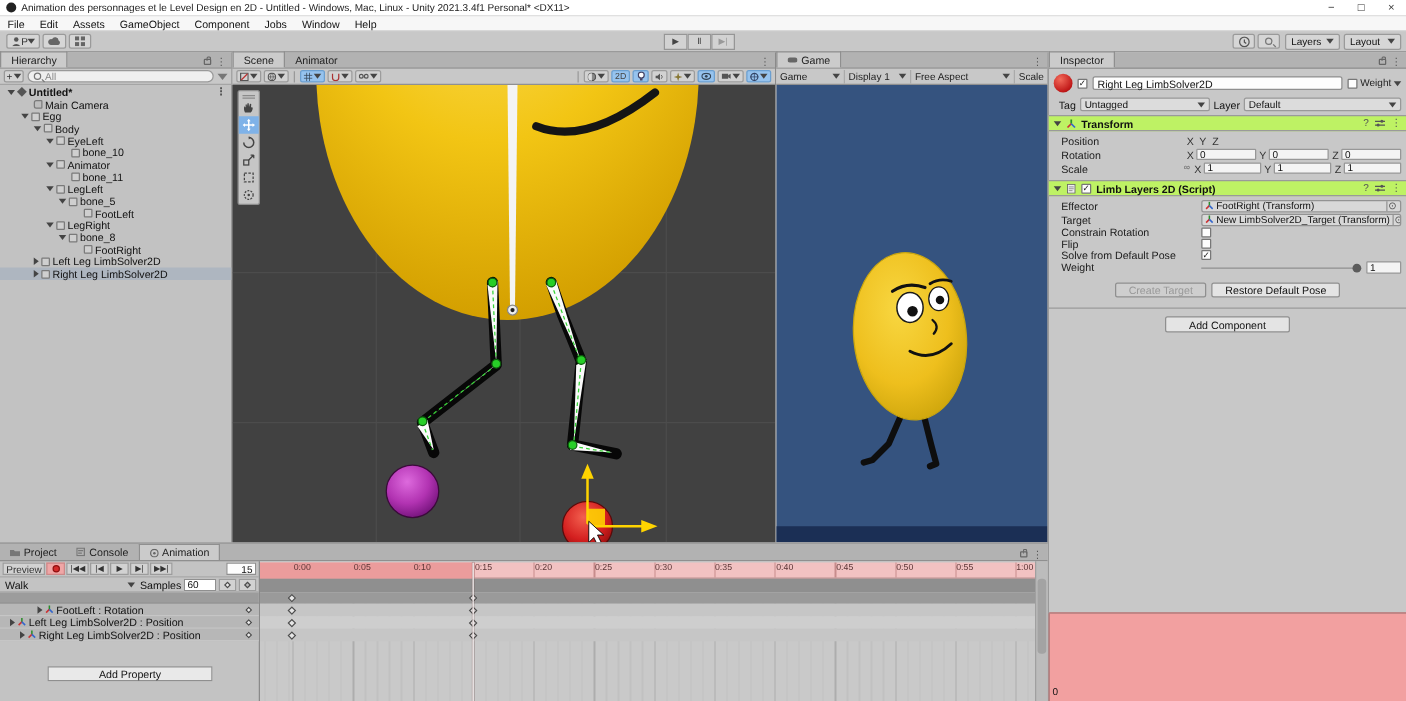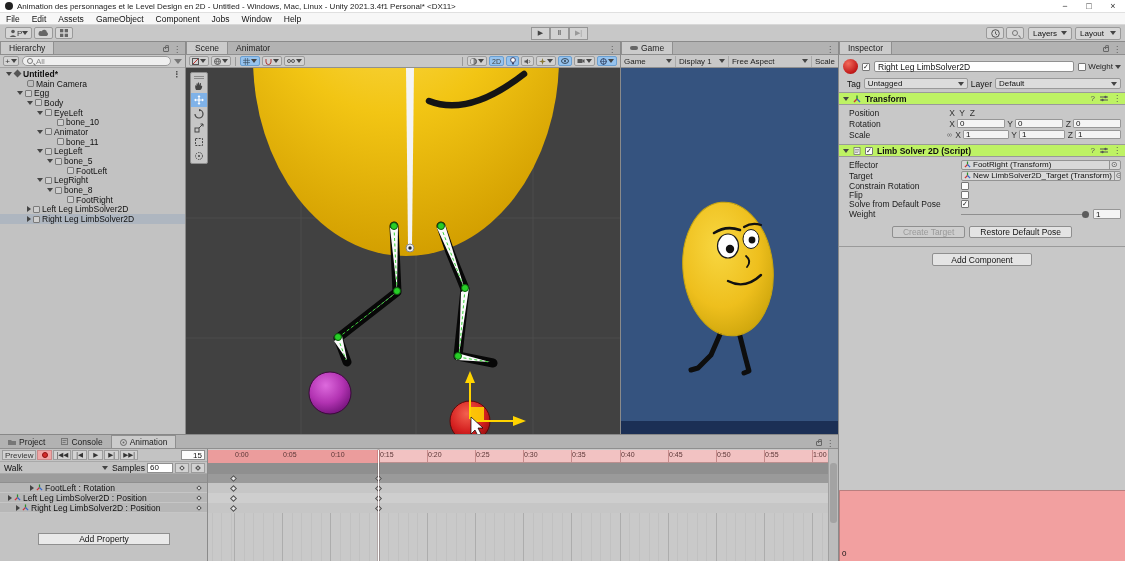--- a/index.html
+++ b/index.html
@@ -688,21 +688,21 @@
 
       <div class="comp-header" style="margin-top:4px">
         <span class="tri-d"></span>
         <svg width="8" height="8" viewBox="0 0 8 8">
             <rect x="1" y="0.5" width="6" height="7" fill="#eee" stroke="#666" stroke-width=".7"></rect>
             <line x1="2" y1="2.5" x2="6" y2="2.5" stroke="#888" stroke-width=".7"></line>
             <line x1="2" y1="4" x2="6" y2="4" stroke="#888" stroke-width=".7"></line>
             <line x1="2" y1="5.5" x2="5" y2="5.5" stroke="#888" stroke-width=".7"></line>
           </svg>
         <span class="chk">✓</span>
-        <span>Limb Solver 2D (Script)</span>
+        <span>Limb Layers 2D (Script)</span>
         <div class="right-ics">
           <span>?</span>
           <svg width="8" height="7" viewBox="0 0 8 7">
               <line x1="0" y1="2" x2="8" y2="2" stroke="#555"></line>
               <line x1="0" y1="5" x2="8" y2="5" stroke="#555"></line>
               <circle cx="5.5" cy="2" r="1.2" fill="#555"></circle>
               <circle cx="2.5" cy="5" r="1.2" fill="#555"></circle>
             </svg>
           <span>⋮</span>
         </div>

